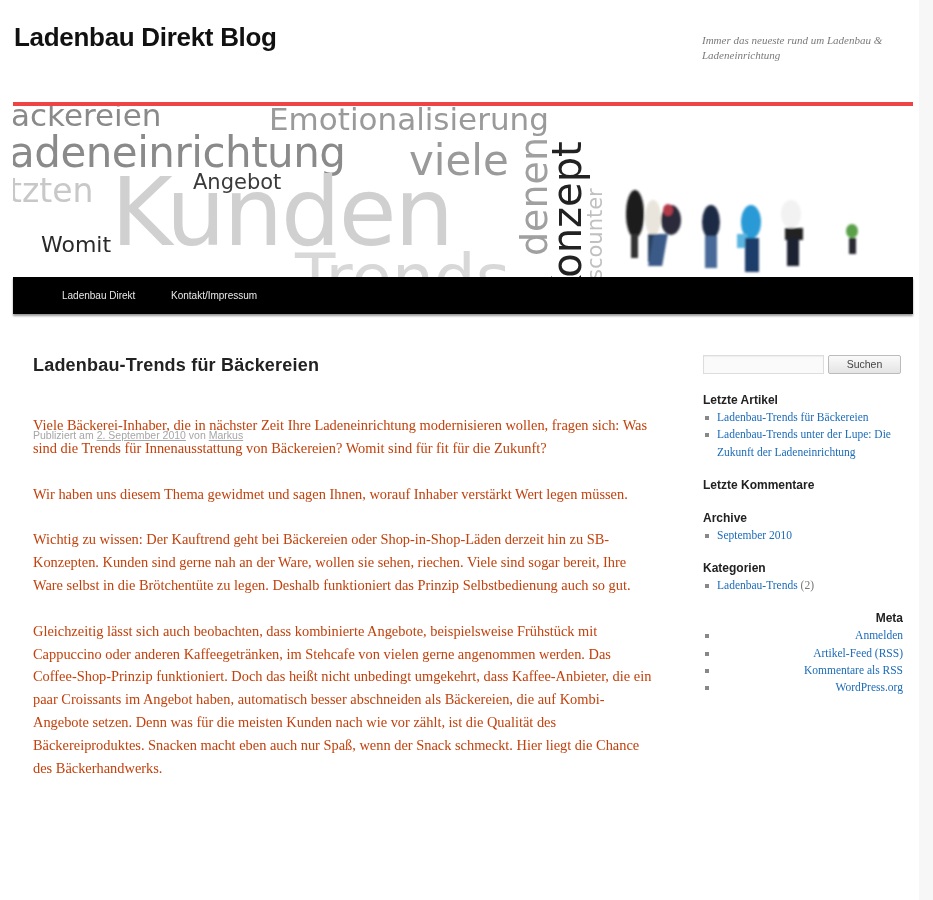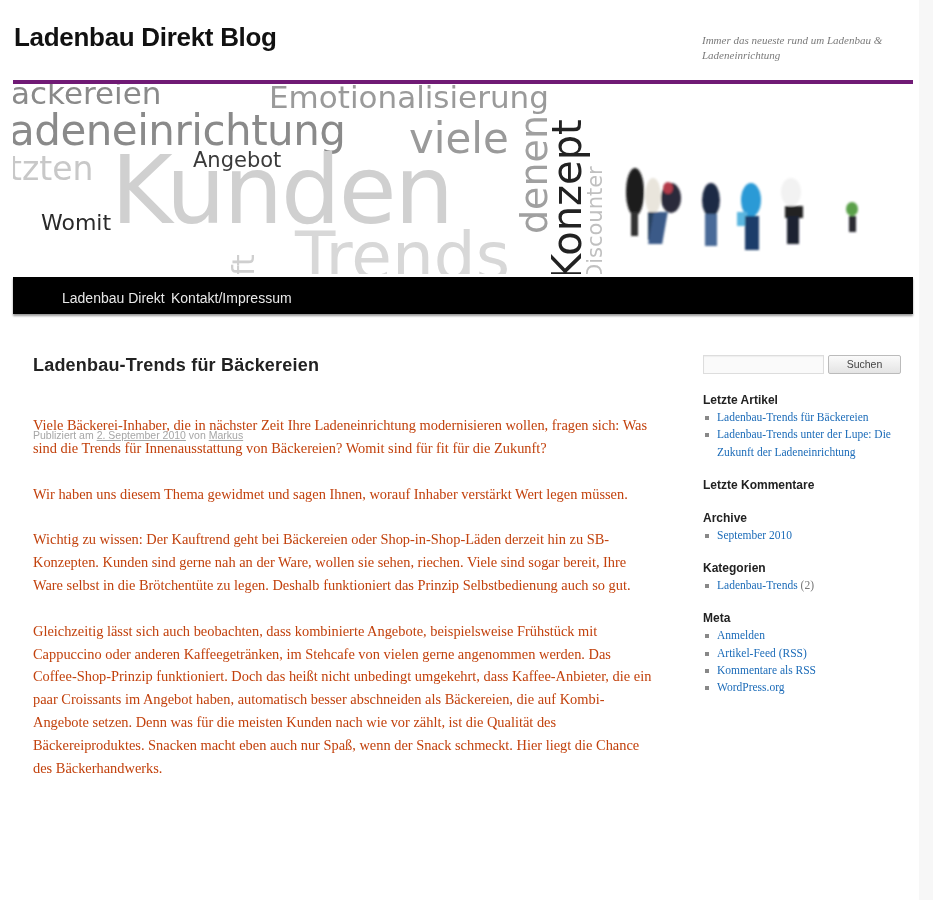--- a/index.html
+++ b/index.html
@@ -6,27 +6,27 @@
   html, body { width: 933px; height: 900px; background: #ffffff; overflow: hidden; }
   body { font-family: "Liberation Sans", sans-serif; color: #373737; position: relative; }
 
   .right-edge { position: absolute; top: 0; right: 0; width: 14px; height: 900px; background: #f7f7f7; }
 
   
   .site-title { position: absolute; left: 14px; top: 22px; font-family: "Liberation Sans", sans-serif; font-weight: bold; font-size: 26px; color: #111; letter-spacing: -0.3px; }
   .site-desc { position: absolute; left: 702px; top: 33px; width: 215px; font-family: "Liberation Serif", serif; font-style: italic; font-size: 11px; line-height: 15px; color: #7a7a7a; }
 
   
-  .banner { position: absolute; left: 13px; top: 80px; width: 900px; height: 194px; overflow: hidden; background: #fff; border-top: 4px solid #701a75; }
+  .banner { position: absolute; left: 13px; top: 102px; width: 900px; height: 194px; overflow: hidden; background: #fff; border-top: 4px solid #ef4444; }
   .word { position: absolute; font-family: "DejaVu Sans", sans-serif; white-space: nowrap; line-height: 1; }
   .people { position: absolute; left: 606px; top: 70px; width: 260px; height: 100px; }
 
   
   .nav { position: absolute; left: 13px; top: 277px; width: 900px; height: 37px; background: #000; box-shadow: 0 2px 2px #999; }
-  .nav-item { position: absolute; top: 13px; font-family: "Liberation Sans", sans-serif; font-size: 14px; color: #e8e8e8; padding-left: 28px; }
+  .nav-item { position: absolute; top: 13px; font-family: "Liberation Sans", sans-serif; font-size: 10px; color: #e8e8e8; padding-left: 28px; }
 
   
   .post-title { position: absolute; left: 33px; top: 355px; font-family: "Liberation Sans", sans-serif; font-weight: bold; font-size: 18px; color: #222; letter-spacing: 0.2px; }
   .post-meta { position: absolute; left: 33px; top: 385px; font-size: 10.5px; color: #a6a6a6; margin-top: 44px; }
   .post-meta a { color: #a6a6a6; text-decoration: underline; }
   .post-body { position: absolute; left: 33px; top: 414px; width: 620px; font-family: "Liberation Serif", serif; font-size: 14.4px; line-height: 22.8px; color: #c2410c; }
   .post-body p { margin-bottom: 23px; }
 
   
   .sidebar { position: absolute; left: 703px; top: 354px; width: 200px; }
@@ -135,21 +135,21 @@
     </ul>
   </div>
 
   <div style="margin-top:17px;">
     <div class="widget-title">Kategorien</div>
     <ul class="widget-list">
       <li><span class="bullet"></span><a>Ladenbau-Trends</a> <span class="count">(2)</span></li>
     </ul>
   </div>
 
-  <div style="margin-top:17px;">
+  <div style="margin-top:17px;text-align:right;">
     <div class="widget-title">Meta</div>
     <ul class="widget-list">
       <li><span class="bullet"></span><a>Anmelden</a></li>
       <li><span class="bullet"></span><a>Artikel-Feed (RSS)</a></li>
       <li><span class="bullet"></span><a>Kommentare als RSS</a></li>
       <li><span class="bullet"></span><a>WordPress.org</a></li>
     </ul>
   </div>
 </div>
 

